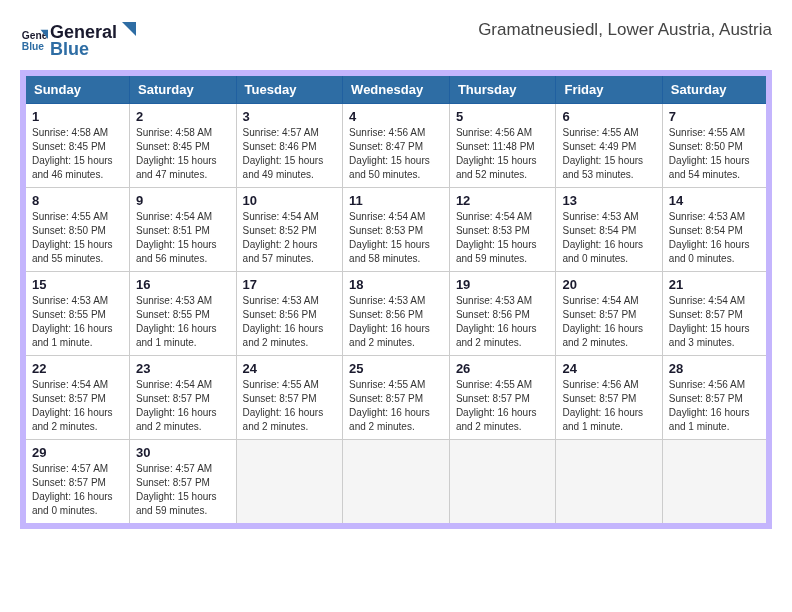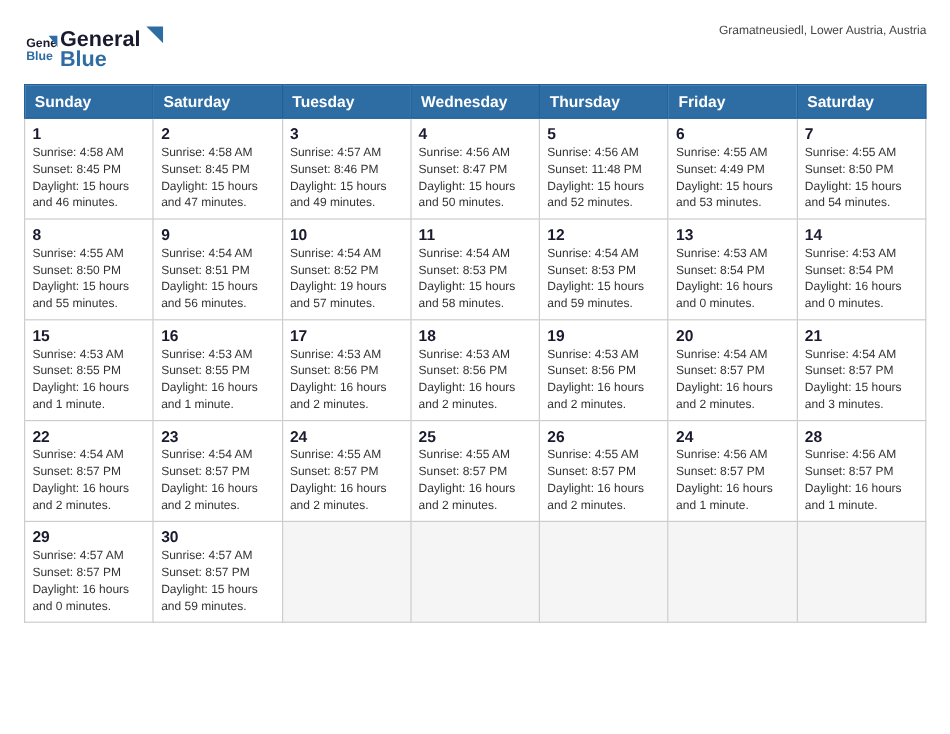--- a/index.html
+++ b/index.html
@@ -27,27 +27,27 @@
     }
     .title-area {
       text-align: right;
     }
     .month-title {
       font-size: 32px;
       font-weight: bold;
       color: #1a1a2e;
     }
     .location-title {
-      font-size: 10px;
+      font-size: 17px;
       color: #444;
     }
     .calendar {
       width: 100%;
       border-collapse: collapse;
-      border: 1px solid #c4b5fd;
+      border: 6px solid #c4b5fd;
     }
     .calendar th {
       background-color: #2e6da4;
       color: #fff;
       font-size: 13px;
       font-weight: bold;
       padding: 6px 8px;
       text-align: left;
       border: 1px solid #2060a0;
     }
@@ -190,21 +190,21 @@
           <span>Sunrise: 4:54 AM</span><br>
           <span>Sunset: 8:51 PM</span><br>
           <span>Daylight: 15 hours and 56 minutes.</span>
         </div>
       </td>
         <td>
         <span class="day-num">10</span>
         <div class="day-info">
           <span>Sunrise: 4:54 AM</span><br>
           <span>Sunset: 8:52 PM</span><br>
-          <span>Daylight: 19 hours and 57 minutes.</span>
+          <span>Daylight: 2 hours and 57 minutes.</span>
         </div>
       </td>
         <td>
         <span class="day-num">11</span>
         <div class="day-info">
           <span>Sunrise: 4:54 AM</span><br>
           <span>Sunset: 8:53 PM</span><br>
           <span>Daylight: 15 hours and 58 minutes.</span>
         </div>
       </td>

